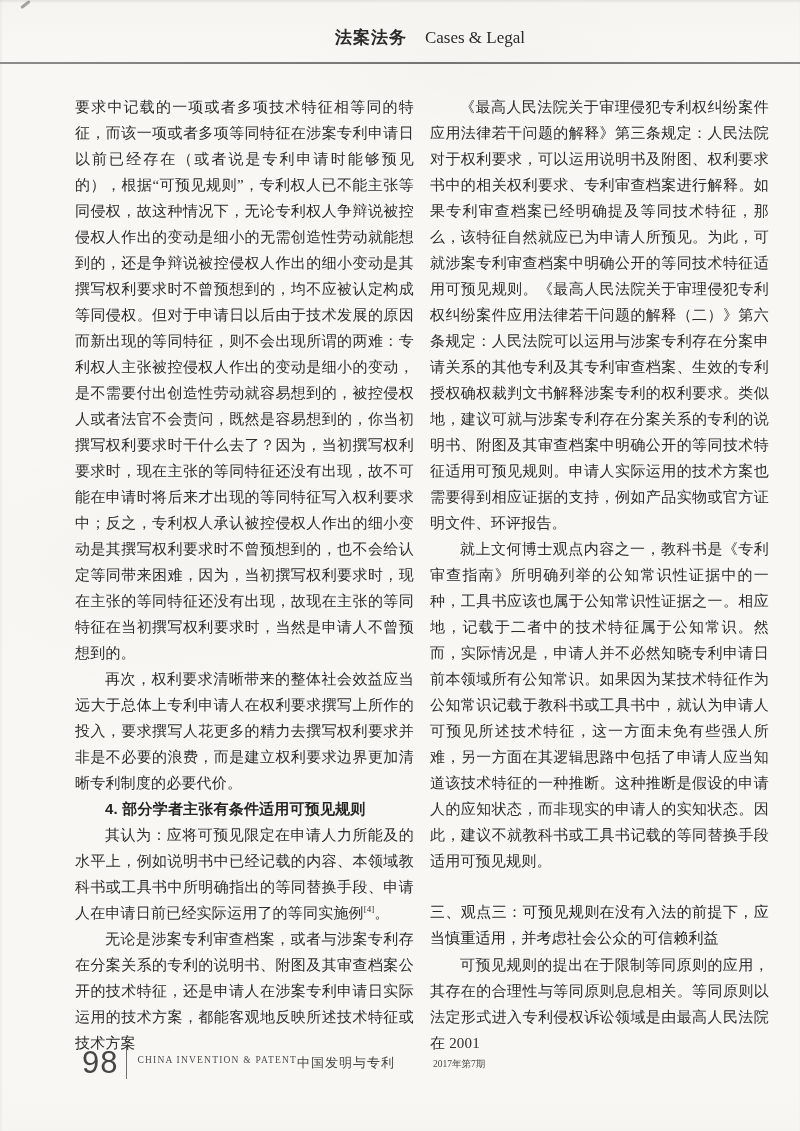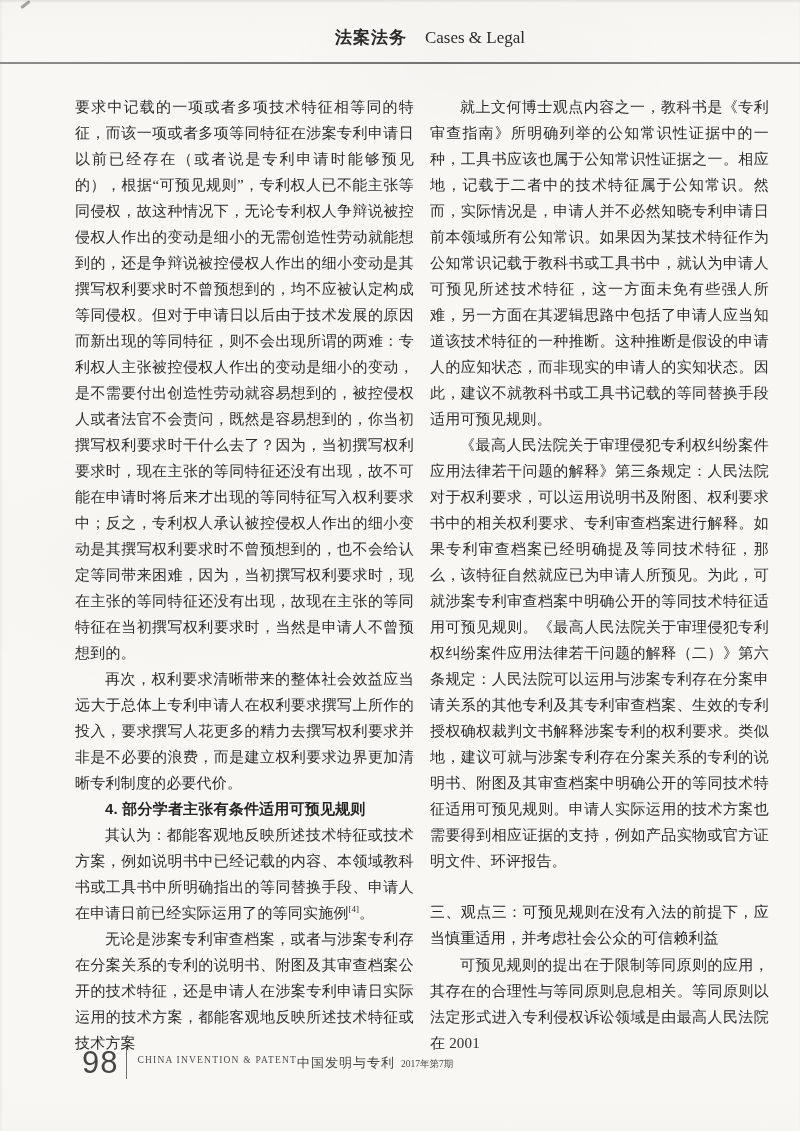--- a/index.html
+++ b/index.html
@@ -71,21 +71,21 @@
     font-size: 31px; line-height: 34px; color: #474645; letter-spacing: 1px;
   }
   .footer-divider {
     width: 1px; height: 32px; background: #6f6e6c; margin: 0 10px 0 8px;
   }
   .journal { display: flex; flex-direction: row; justify-content: center; }
   .journal-en {
     font-family: "Liberation Serif", "DejaVu Serif", serif;
     font-size: 9.5px; letter-spacing: 1.2px; color: #4c4b49; line-height: 12px;
   }
-  .journal-cn-row { display: flex; align-items: baseline; line-height: 15px; margin-top: 1px; }
+  .journal-cn-row { display: flex; align-items: baseline; line-height: 15px; margin-top: 1px; gap: 32px; }
   .journal-cn { font-size: 13px; color: #45443f; letter-spacing: 1px; }
   .journal-issue { font-size: 9.5px; color: #45443f; margin-left: 6px; }
 </style>
 </head>
 <body>
 
 <div class="page">
 
   <div class="scan-speck"></div>
 
@@ -96,27 +96,27 @@
     </span>
   </div>
   <div class="header-rule"></div>
 
   <div class="columns">
 
     <div class="col">
       <p>要求中记载的一项或者多项技术特征相等同的特征，而该一项或者多项等同特征在涉案专利申请日以前已经存在（或者说是专利申请时能够预见的），根据“可预见规则”，专利权人已不能主张等同侵权，故这种情况下，无论专利权人争辩说被控侵权人作出的变动是细小的无需创造性劳动就能想到的，还是争辩说被控侵权人作出的细小变动是其撰写权利要求时不曾预想到的，均不应被认定构成等同侵权。但对于申请日以后由于技术发展的原因而新出现的等同特征，则不会出现所谓的两难：专利权人主张被控侵权人作出的变动是细小的变动，是不需要付出创造性劳动就容易想到的，被控侵权人或者法官不会责问，既然是容易想到的，你当初撰写权利要求时干什么去了？因为，当初撰写权利要求时，现在主张的等同特征还没有出现，故不可能在申请时将后来才出现的等同特征写入权利要求中；反之，专利权人承认被控侵权人作出的细小变动是其撰写权利要求时不曾预想到的，也不会给认定等同带来困难，因为，当初撰写权利要求时，现在主张的等同特征还没有出现，故现在主张的等同特征在当初撰写权利要求时，当然是申请人不曾预想到的。</p>
       <p class="indent">再次，权利要求清晰带来的整体社会效益应当远大于总体上专利申请人在权利要求撰写上所作的投入，要求撰写人花更多的精力去撰写权利要求并非是不必要的浪费，而是建立权利要求边界更加清晰专利制度的必要代价。</p>
       <h4>4. 部分学者主张有条件适用可预见规则</h4>
-      <p class="indent"><span>其认为：都能客观地反映所述技术特征或技术方案，例如说明书中已经记载的内容、本领域教科书或工具书中所明确指出的等同替换手段、申请人在申请日前已经实际运用了的等同实施例</span><sup class="fnote">[4]</sup><span>。</span></p>
+      <p class="indent"><span>其认为：应将可预见限定在申请人力所能及的水平上，例如说明书中已经记载的内容、本领域教科书或工具书中所明确指出的等同替换手段、申请人在申请日前已经实际运用了的等同实施例</span><sup class="fnote">[4]</sup><span>。</span></p>
       <p class="indent">无论是涉案专利审查档案，或者与涉案专利存在分案关系的专利的说明书、附图及其审查档案公开的技术特征，还是申请人在涉案专利申请日实际运用的技术方案，都能客观地反映所述技术特征或技术方案</p>
     </div>
 
     <div class="col">
+      <p class="indent">《最高人民法院关于审理侵犯专利权纠纷案件应用法律若干问题的解释》第三条规定：人民法院对于权利要求，可以运用说明书及附图、权利要求书中的相关权利要求、专利审查档案进行解释。如果专利审查档案已经明确提及等同技术特征，那么，该特征自然就应已为申请人所预见。为此，可就涉案专利审查档案中明确公开的等同技术特征适用可预见规则。《最高人民法院关于审理侵犯专利权纠纷案件应用法律若干问题的解释（二）》第六条规定：人民法院可以运用与涉案专利存在分案申请关系的其他专利及其专利审查档案、生效的专利授权确权裁判文书解释涉案专利的权利要求。类似地，建议可就与涉案专利存在分案关系的专利的说明书、附图及其审查档案中明确公开的等同技术特征适用可预见规则。申请人实际运用的技术方案也需要得到相应证据的支持，例如产品实物或官方证明文件、环评报告。</p>
       <p class="indent">就上文何博士观点内容之一，教科书是《专利审查指南》所明确列举的公知常识性证据中的一种，工具书应该也属于公知常识性证据之一。相应地，记载于二者中的技术特征属于公知常识。然而，实际情况是，申请人并不必然知晓专利申请日前本领域所有公知常识。如果因为某技术特征作为公知常识记载于教科书或工具书中，就认为申请人可预见所述技术特征，这一方面未免有些强人所难，另一方面在其逻辑思路中包括了申请人应当知道该技术特征的一种推断。这种推断是假设的申请人的应知状态，而非现实的申请人的实知状态。因此，建议不就教科书或工具书记载的等同替换手段适用可预见规则。</p>
-      <p class="indent">《最高人民法院关于审理侵犯专利权纠纷案件应用法律若干问题的解释》第三条规定：人民法院对于权利要求，可以运用说明书及附图、权利要求书中的相关权利要求、专利审查档案进行解释。如果专利审查档案已经明确提及等同技术特征，那么，该特征自然就应已为申请人所预见。为此，可就涉案专利审查档案中明确公开的等同技术特征适用可预见规则。《最高人民法院关于审理侵犯专利权纠纷案件应用法律若干问题的解释（二）》第六条规定：人民法院可以运用与涉案专利存在分案申请关系的其他专利及其专利审查档案、生效的专利授权确权裁判文书解释涉案专利的权利要求。类似地，建议可就与涉案专利存在分案关系的专利的说明书、附图及其审查档案中明确公开的等同技术特征适用可预见规则。申请人实际运用的技术方案也需要得到相应证据的支持，例如产品实物或官方证明文件、环评报告。</p>
       <h3>三、观点三：可预见规则在没有入法的前提下，应当慎重适用，并考虑社会公众的可信赖利益</h3>
       <p class="indent">可预见规则的提出在于限制等同原则的应用，其存在的合理性与等同原则息息相关。等同原则以法定形式进入专利侵权诉讼领域是由最高人民法院在 2001</p>
     </div>
 
   </div>
 
   <div class="footer">
     <span class="page-num">98</span>
     <span class="footer-divider"></span>
     <span class="journal">

